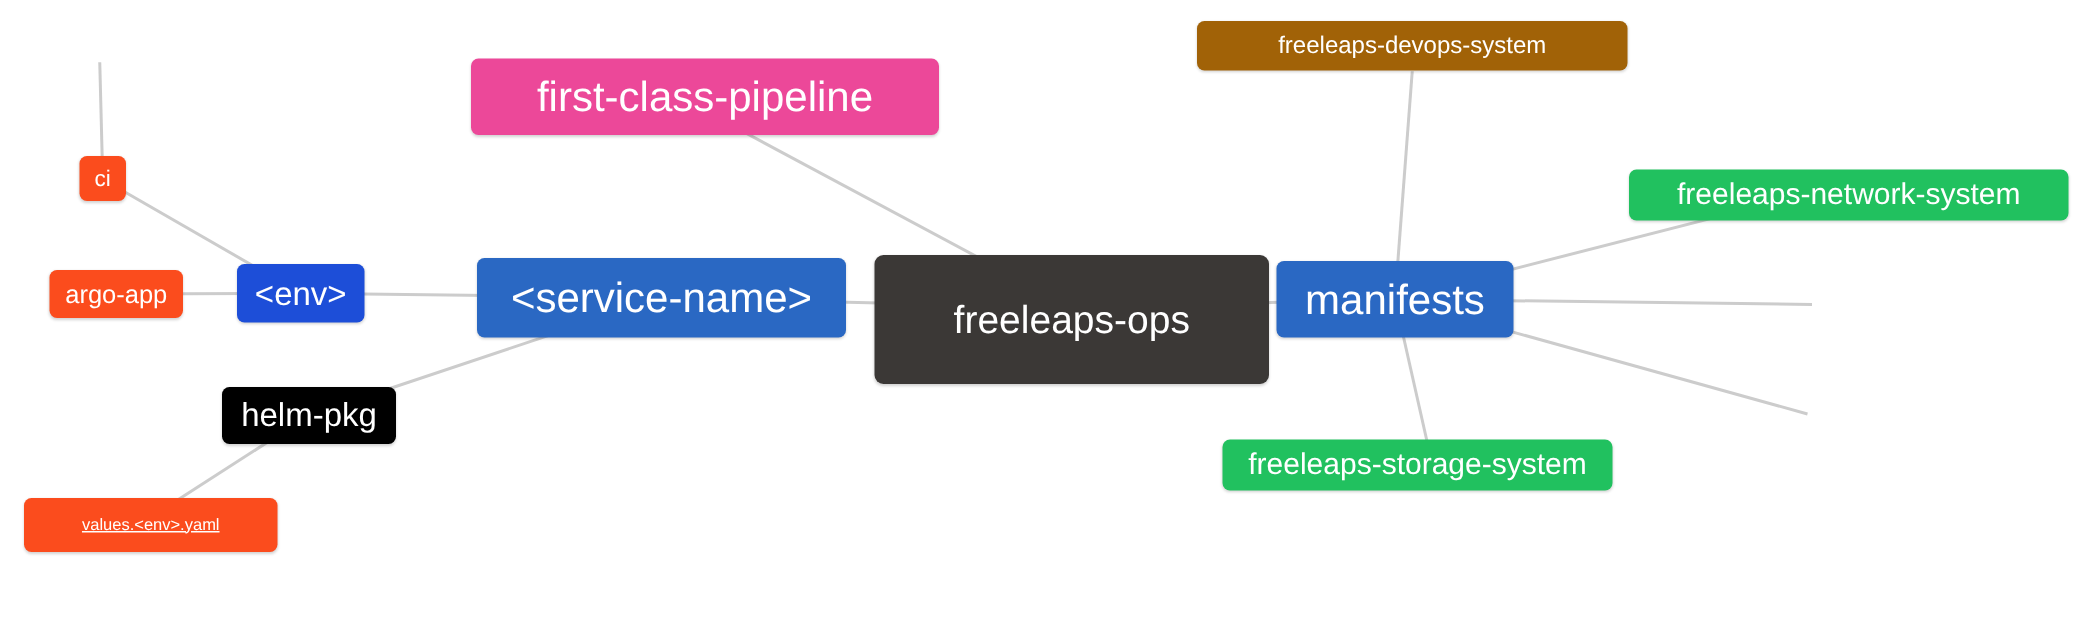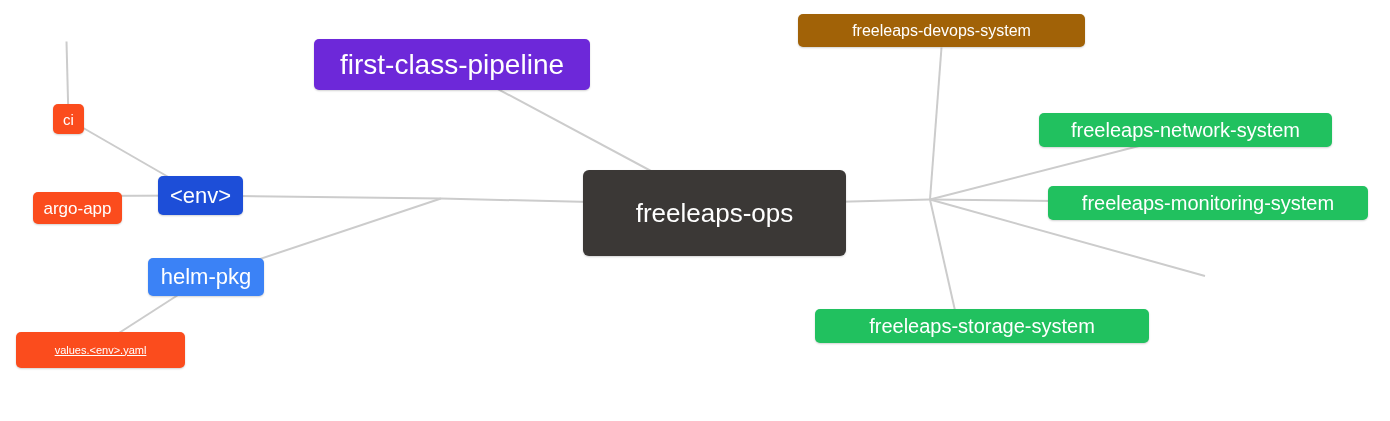--- a/index.html
+++ b/index.html
@@ -51,23 +51,24 @@
       <line x1="452" y1="64.5" x2="714.5" y2="205" stroke="#CCCCCC" stroke-width="2"></line>
       <line x1="441" y1="198.5" x2="714.5" y2="205" stroke="#CCCCCC" stroke-width="2"></line>
       <line x1="714.5" y1="205" x2="930" y2="199.5" stroke="#CCCCCC" stroke-width="2"></line>
       <line x1="930" y1="199.5" x2="941.5" y2="47.5" stroke="#CCCCCC" stroke-width="2"></line>
       <line x1="930" y1="199.5" x2="1201.5" y2="130" stroke="#CCCCCC" stroke-width="2"></line>
       <line x1="930" y1="199.5" x2="1208" y2="203" stroke="#CCCCCC" stroke-width="2"></line>
       <line x1="930" y1="199.5" x2="1205" y2="276" stroke="#CCCCCC" stroke-width="2"></line>
       <line x1="930" y1="199.5" x2="958.5" y2="326" stroke="#CCCCCC" stroke-width="2"></line>
     </svg>
 <div class="mm-node" style="left: 583px; top: 170px; width: 263px; height: 86px; font-size: 26px; background: rgb(59, 56, 54); color: rgb(255, 255, 255); border-radius: 6px;">freeleaps-ops</div>
-    <div class="mm-node" style="left: 314px; top: 39px; width: 276px; height: 51px; font-size: 28px; background: #6d28d9; color: rgb(255, 255, 255);">first-class-pipeline</div>
+    <div class="mm-node" style="left: 314px; top: 39px; width: 312px; height: 51px; font-size: 28px; background: #ec4899; color: rgb(255, 255, 255);">first-class-pipeline</div>
+    <div class="mm-node" style="left: 318px; top: 172px; width: 246px; height: 53px; font-size: 28px; background: rgb(42, 104, 195); color: rgb(255, 255, 255);">&lt;service-name&gt;</div>
+    <div class="mm-node" style="left: 851px; top: 174px; width: 158px; height: 51px; font-size: 28px; background: rgb(42, 104, 195); color: rgb(255, 255, 255);">manifests</div>
     <div class="mm-node" style="left: 158px; top: 176px; width: 85px; height: 39px; font-size: 22px; background: #1d4ed8; color: rgb(255, 255, 255);">&lt;env&gt;</div>
-    <div class="mm-node" style="left: 148px; top: 258px; width: 116px; height: 38px; font-size: 22px; background: #3b82f6; color: rgb(255, 255, 255);">helm-pkg</div>
+    <div class="mm-node" style="left: 148px; top: 258px; width: 116px; height: 38px; font-size: 22px; background: #000000; color: rgb(255, 255, 255);">helm-pkg</div>
     <div class="mm-node" style="left: 53px; top: 104px; width: 31px; height: 30px; font-size: 15px; background: rgb(251, 76, 29); color: rgb(255, 255, 255);">ci</div>
-    <div class="mm-node" style="left: 33px; top: 180px; width: 89px; height: 32px; font-size: 17px; background: rgb(251, 76, 29); color: rgb(255, 255, 255); margin-top: 12px;">argo-app</div>
+    <div class="mm-node" style="left: 33px; top: 180px; width: 89px; height: 32px; font-size: 17px; background: rgb(251, 76, 29); color: rgb(255, 255, 255);">argo-app</div>
     <div class="mm-node" style="left: 16px; top: 332px; width: 169px; height: 36px; font-size: 11px; background: rgb(251, 76, 29); color: rgb(255, 255, 255); text-decoration: underline;">values.&lt;env&gt;.yaml</div>
     <div class="mm-node" style="left: 798px; top: 14px; width: 287px; height: 33px; font-size: 16px; background: #a16207; color: rgb(255, 255, 255);">freeleaps-devops-system</div>
-    <div class="mm-node" style="left: 1039px; top: 113px; width: 293px; height: 34px; font-size: 20px; background: rgb(33, 193, 95); color: rgb(255, 255, 255);">freeleaps-network-system</div>
-    <div class="mm-node" style="left: 1048px; top: 186px; width: 320px; height: 34px; font-size: 20px; background: rgb(33, 193, 95); color: rgb(255, 255, 255);">freeleaps-monitoring-system</div>
-    <div class="mm-node" style="left: 815px; top: 309px; width: 334px; height: 34px; font-size: 20px; background: rgb(33, 193, 95); color: rgb(255, 255, 255);">freeleaps-storage-system</div>
+    <div class="mm-node" style="left: 1086px; top: 113px; width: 293px; height: 34px; font-size: 20px; background: rgb(33, 193, 95); color: rgb(255, 255, 255);">freeleaps-network-system</div>
+    <div class="mm-node" style="left: 815px; top: 293px; width: 260px; height: 34px; font-size: 20px; background: rgb(33, 193, 95); color: rgb(255, 255, 255);">freeleaps-storage-system</div>
   </div>
 
 </body></html>

